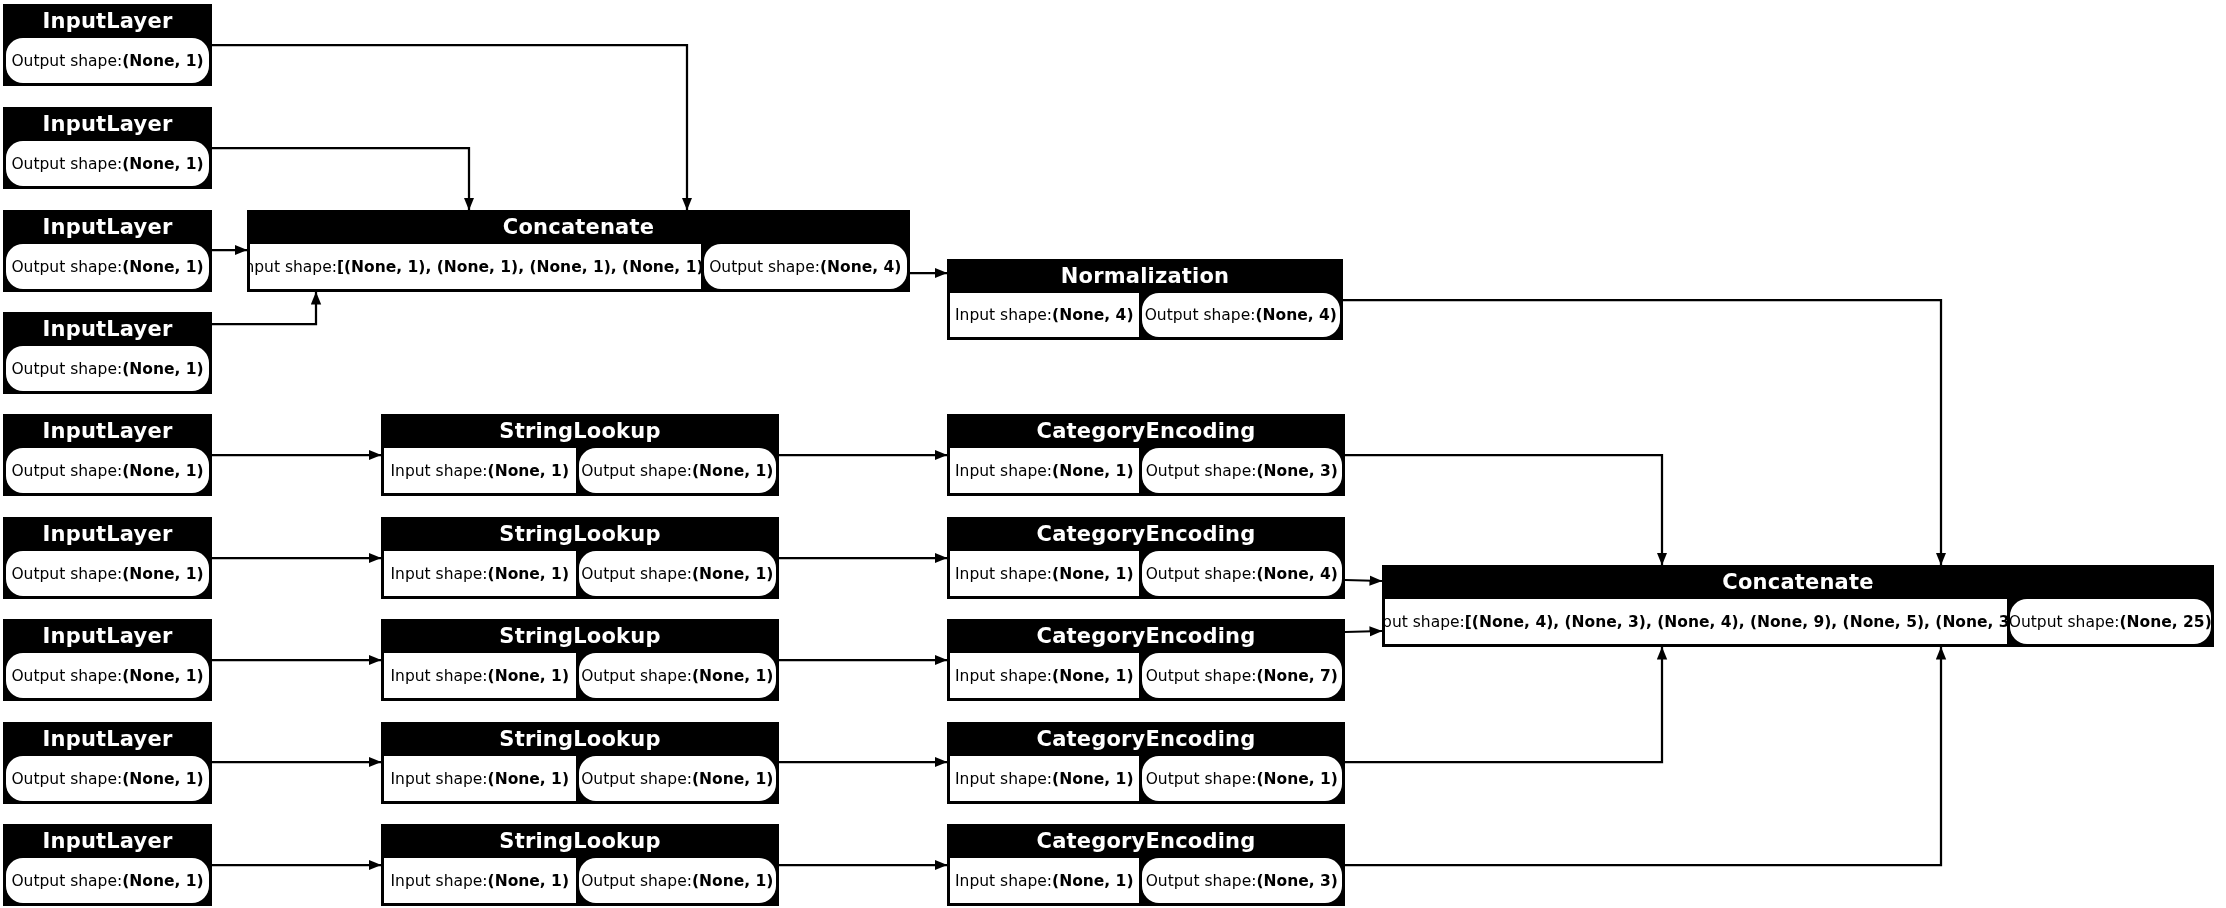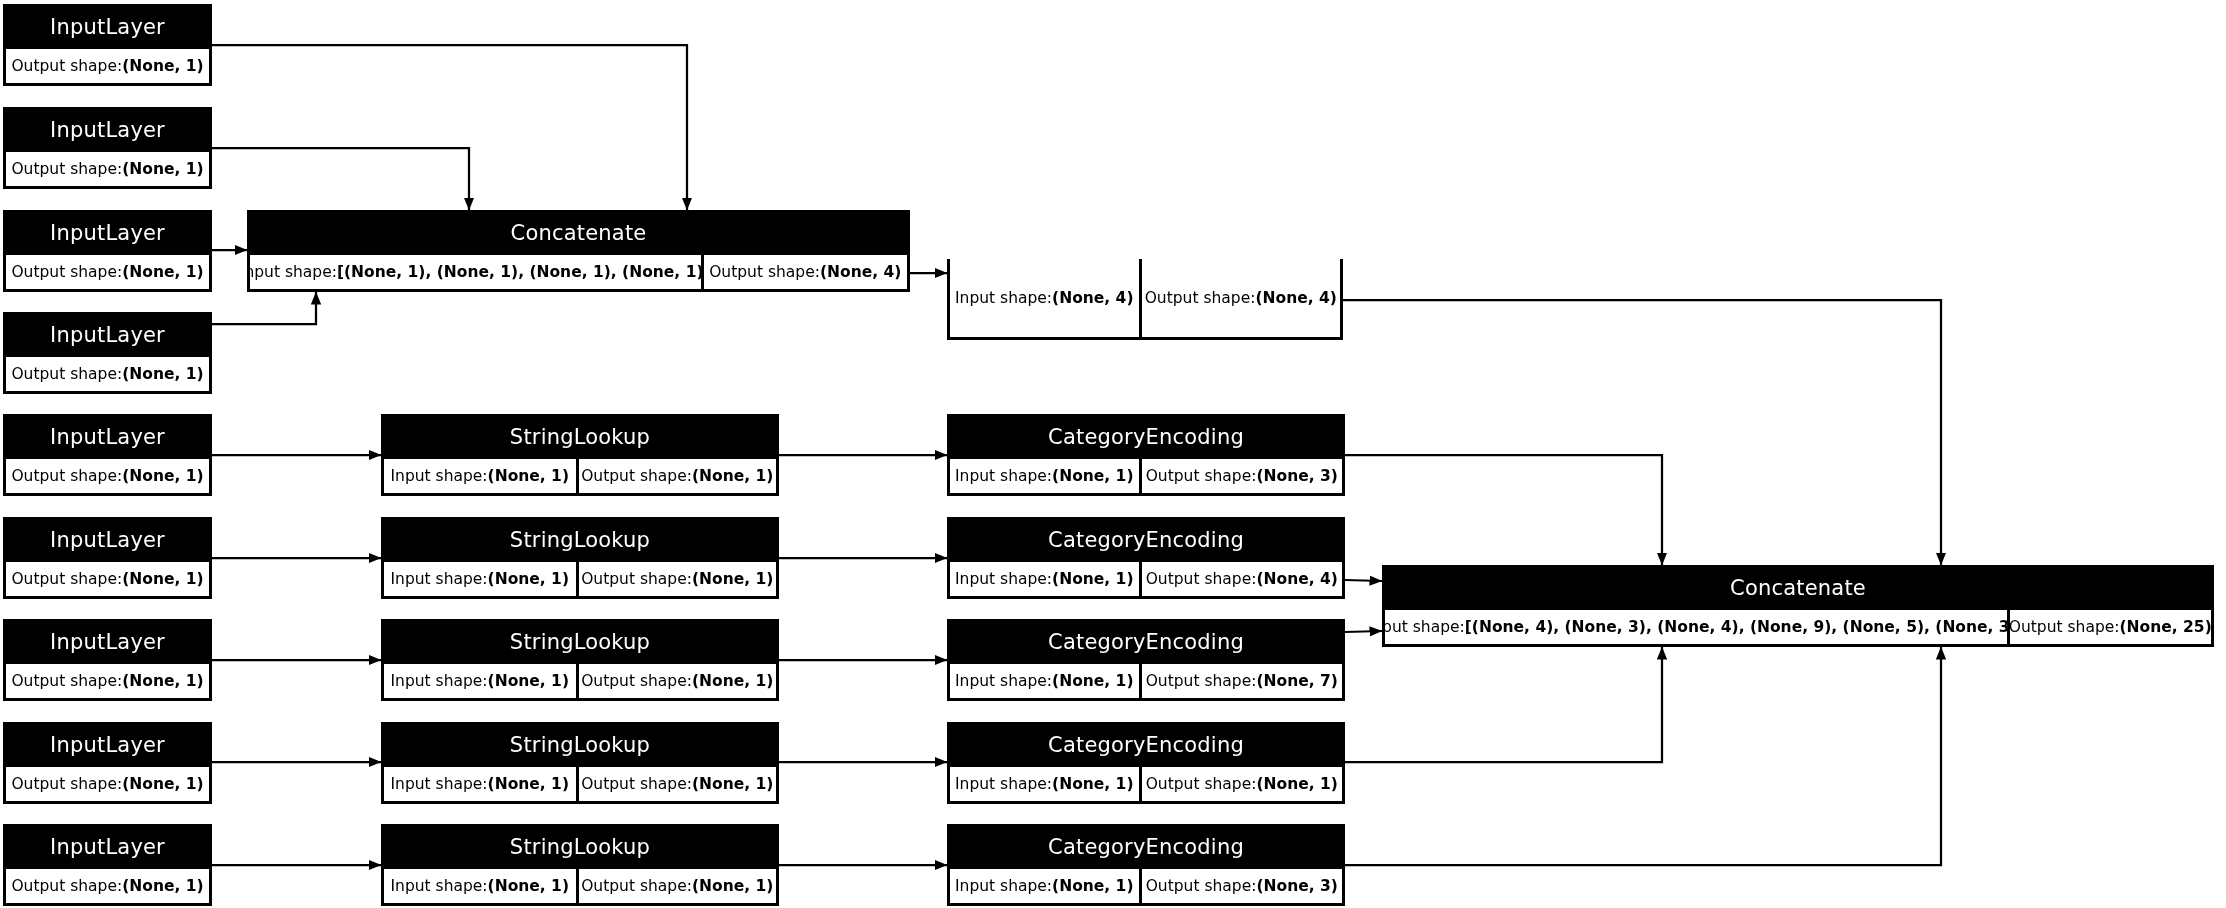--- a/index.html
+++ b/index.html
@@ -20,46 +20,46 @@
     pointer-events: none;
   }
   .node {
     position: absolute;
     background: #000000;
     display: flex;
     flex-direction: column;
     z-index: 1;
   }
   .hdr {
-    height: 45px;
+    height: 34px;
     display: flex;
     align-items: center;
     justify-content: center;
     color: #ffffff;
-    font-weight: normal;
+    font-weight: bold;
     font-size: 21px;
     letter-spacing: 0.2px;
   }
   .nbody {
     flex: 1;
     display: flex;
     gap: 3px;
     padding: 0 3px 3px 3px;
   }
   .cell {
     background: #ffffff;
     color: #000000;
     display: flex;
     align-items: center;
     justify-content: center;
     white-space: nowrap;
     font-size: 15.5px;
     overflow: hidden;
   }
-  .cell.grow { flex: 1 1 auto; }
+  .cell.grow { flex: 1 1 auto; border-radius: 17px; }
   .cell .val { font-weight: bold; }
   polyline.edge {
     fill: none;
     stroke: #000000;
     stroke-width: 2.25px;
   }
 </style>
 </head>
 <body>
 
@@ -135,20 +135,21 @@
           <span class="lbl">Input shape: </span>
           <span class="val">[(None, 1), (None, 1), (None, 1), (None, 1)]</span>
         </div>
         <div class="cell grow">
           <span class="lbl">Output shape: </span>
           <span class="val">(None, 4)</span>
         </div>
       </div>
     </div>
     <div class="node" style="left: 947px; top: 259px; width: 396px; height: 81px;">
+      <div class="hdr">Normalization</div>
       <div class="nbody">
         <div class="cell" style="flex: 0 0 188.5px;">
           <span class="lbl">Input shape: </span>
           <span class="val">(None, 4)</span>
         </div>
         <div class="cell grow">
           <span class="lbl">Output shape: </span>
           <span class="val">(None, 4)</span>
         </div>
       </div>

